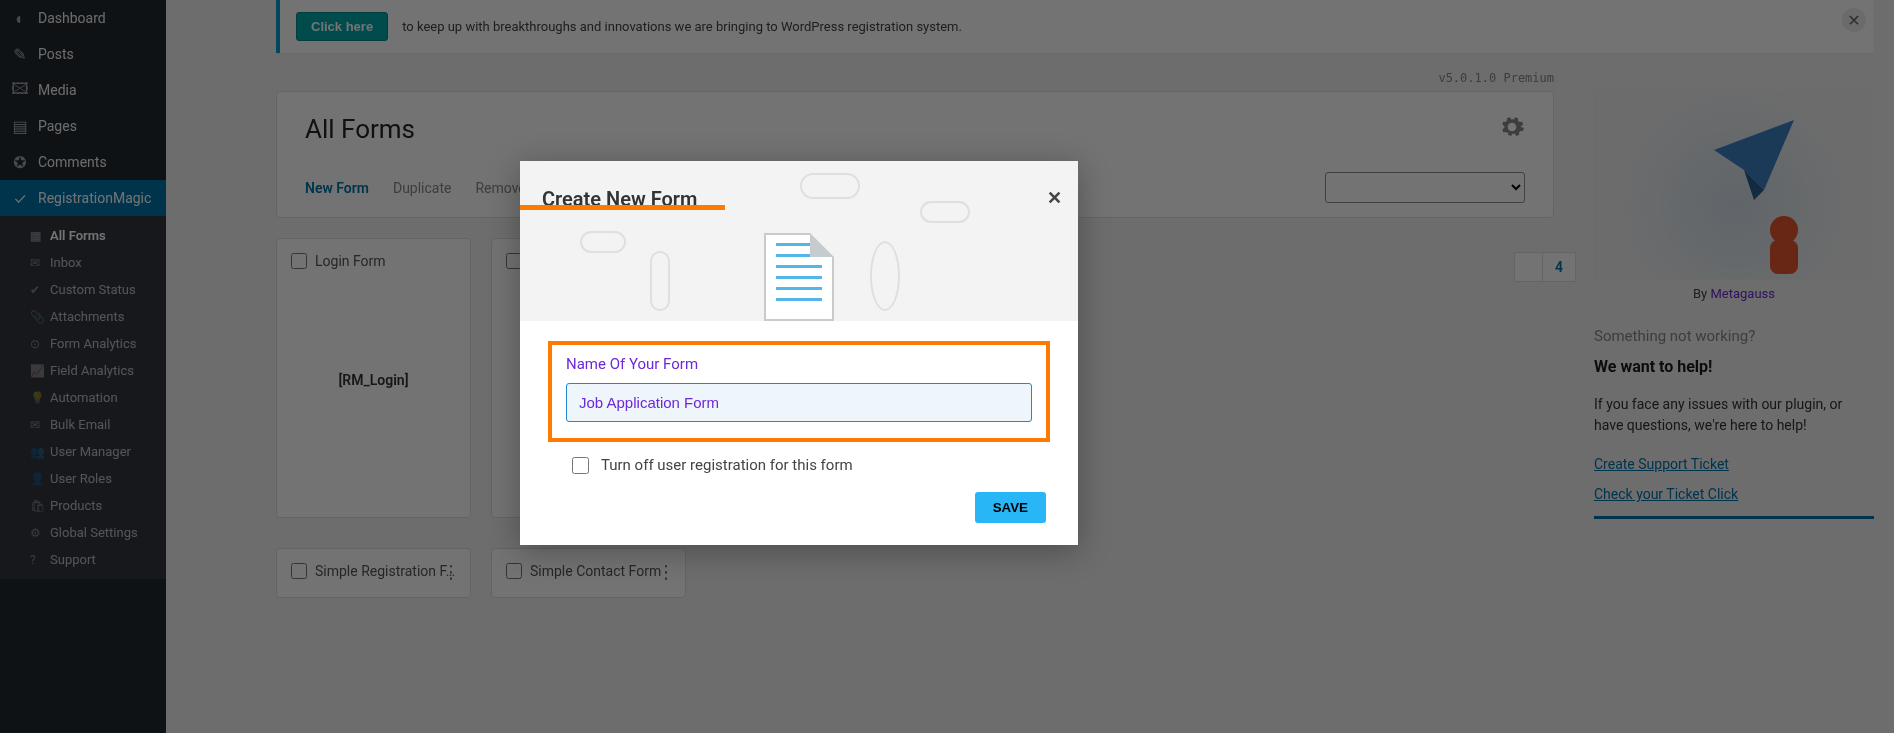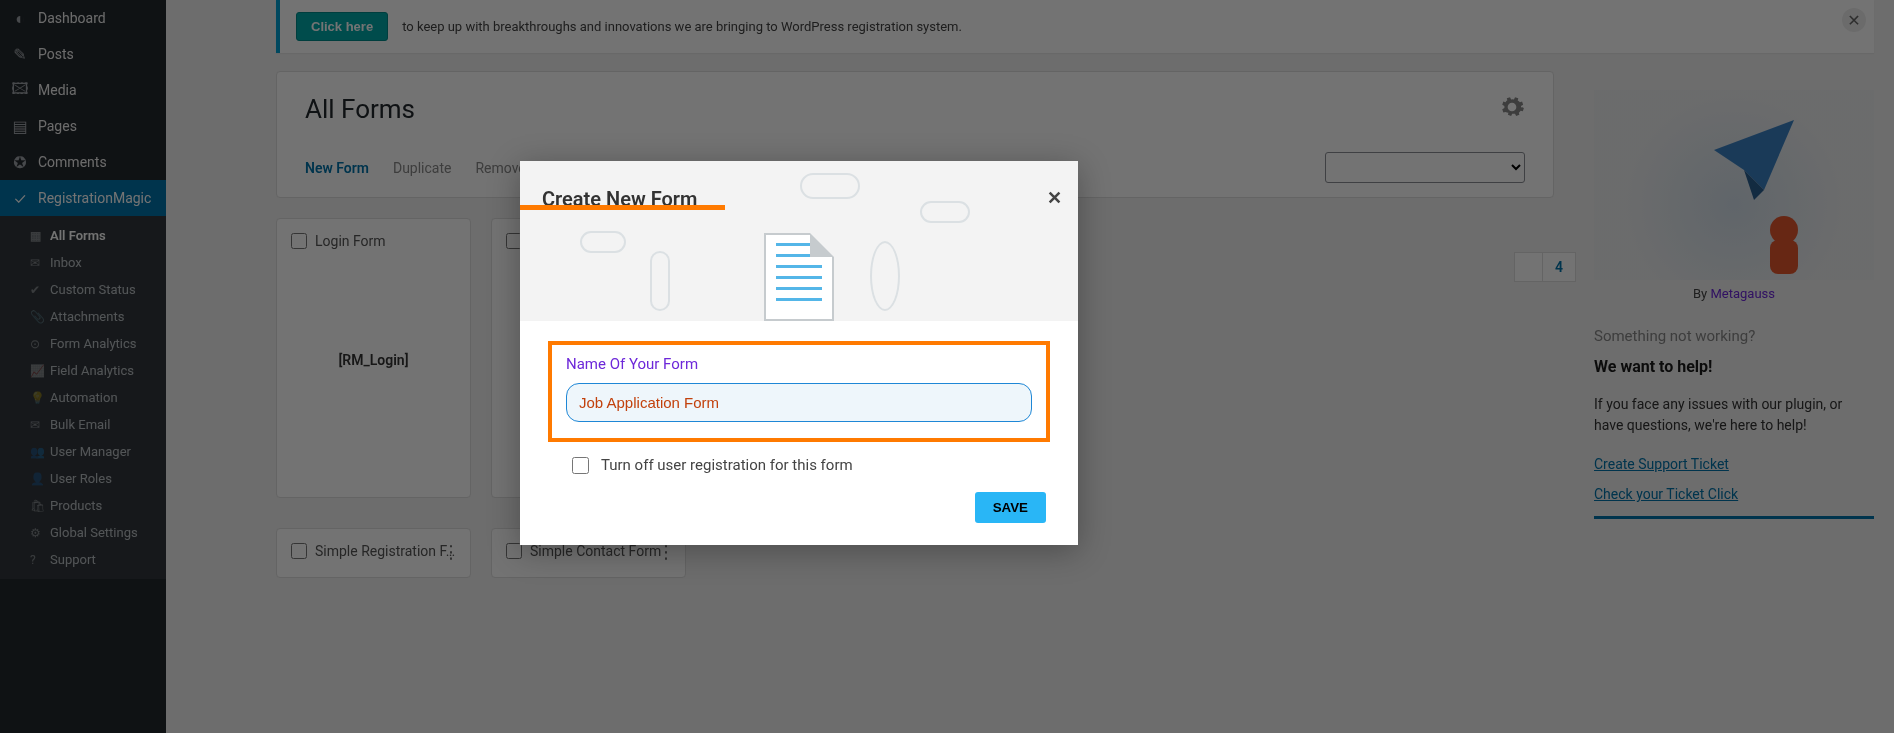--- a/index.html
+++ b/index.html
@@ -251,23 +251,23 @@
   border: 4px solid #ff7a00;
   padding: 10px 14px 16px;
   margin-bottom: 10px;
 }
 .modal .lbl { font-size: 15px; color:#6d28d9; margin-bottom:10px; }
 .modal input[type=text] {
   width: 100%;
   padding: 10px 12px;
   font-size: 15px;
   border: 1px solid #1e87d6;
-  border-radius: 13px;
+  border-radius: 3px;
   background: #eef6fb;
-  color: #c2410c;
+  color: #6d28d9;
 }
 .modal .toggle-row { display:flex; align-items:center; gap:12px; padding: 4px 24px; font-size:15px; color:#444;}
 .modal .save-row { display:flex; justify-content:flex-end; padding: 14px 4px 0; }
 .modal .save {
   background: #29b6f6;
   color: #000000;
   border: none;
   padding: 8px 18px;
   font-weight: 600;
   border-radius: 3px;
@@ -380,20 +380,21 @@
 </div>
 
 <div class="content">
 
   <div class="notice">
     <button class="btn">Click here</button>
     <span class="notice-text">to keep up with breakthroughs and innovations we are bringing to WordPress registration system.</span>
     <span class="dismiss">✕</span>
   </div>
 
+  <div class="version">v5.0.1.0 Premium</div>
 
   <div class="main-panel">
     <span class="gear">
       <svg width="26" height="26" viewBox="0 0 24 24">
           <path fill="#888" d="M12 8a4 4 0 100 8 4 4 0 000-8zm9 4l2 1-1 3-2-.5a7 7 0 01-1.7 1.7l.5 2-3 1-1-2a8 8 0 01-2.6 0l-1 2-3-1 .5-2A7 7 0 016 16.5L4 17l-1-3 2-1a8 8 0 010-2l-2-1 1-3 2 .5A7 7 0 017.7 5.8L7.2 4l3-1 1 2a8 8 0 012.6 0l1-2 3 1-.5 2A7 7 0 0119.3 7.5l2-.5 1 3-2 1a8 8 0 010 2z"></path>
         </svg>
     </span>
     <h1 class="title">All Forms</h1>
     <div class="toolbar">
       <span class="tb-item primary">New Form</span>

